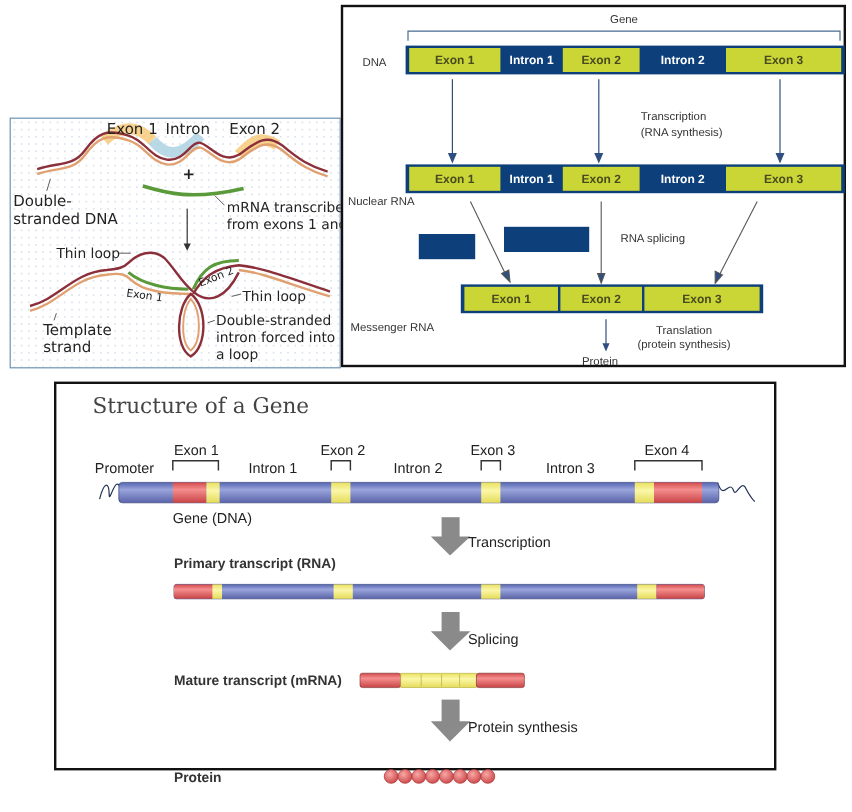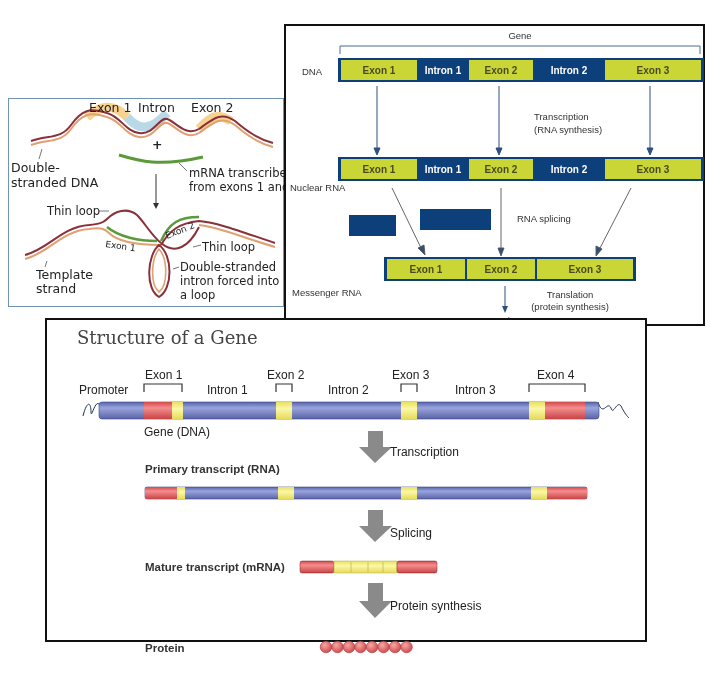--- a/index.html
+++ b/index.html
@@ -2,21 +2,21 @@
 <html><head>
 <meta charset="utf-8">
 <style>
   html, body { margin:0; padding:0; background:#ffffff; }
   body { width:710px; height:677px; position:relative; overflow:hidden; font-family:"Liberation Sans", sans-serif; }
   .panel { position:absolute; box-sizing:border-box; background:#fff; }
   #left-panel { left:8px; top:98px; width:276px; height:209px; border:1px solid #6f93b3;
     background-color:#ffffff;
     background-image: radial-gradient(#dfe6ee 0.6px, transparent 0.7px);
     background-size:6px 6px; }
-  #right-panel { left:284px; top:4px; width:421px; height:302px; border:2px solid #111;margin-top:20px; }
+  #right-panel { left:284px; top:4px; width:421px; height:302px; border:2px solid #111; }
   #bottom-panel { left:45px; top:318px; width:602px; height:324px; border:2px solid #111; }
   svg { position:absolute; left:0; top:0; overflow:visible; }
   .t-left { font-family:"DejaVu Sans", sans-serif; font-size:12.5px; fill:#222; }
   .t-right { font-family:"Liberation Sans", sans-serif; font-size:9.5px; fill:#333; }
   .t-bar { font-family:"Liberation Sans", sans-serif; font-size:10px; font-weight:bold; }
   .t-bot { font-family:"Liberation Sans", sans-serif; font-size:12px; fill:#222; }
   .t-title { font-family:"DejaVu Serif", serif; font-size:18px; fill:#444; }
 </style>
 </head>
 <body>

